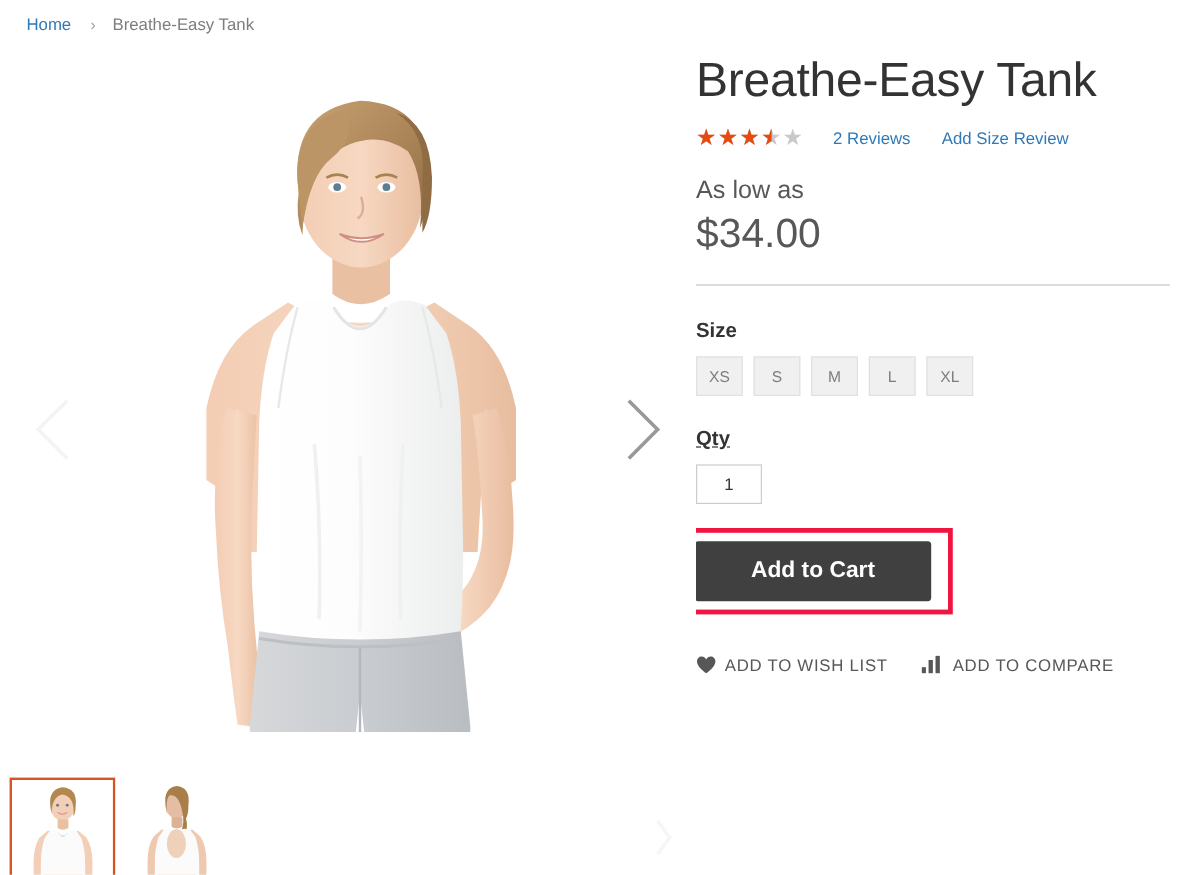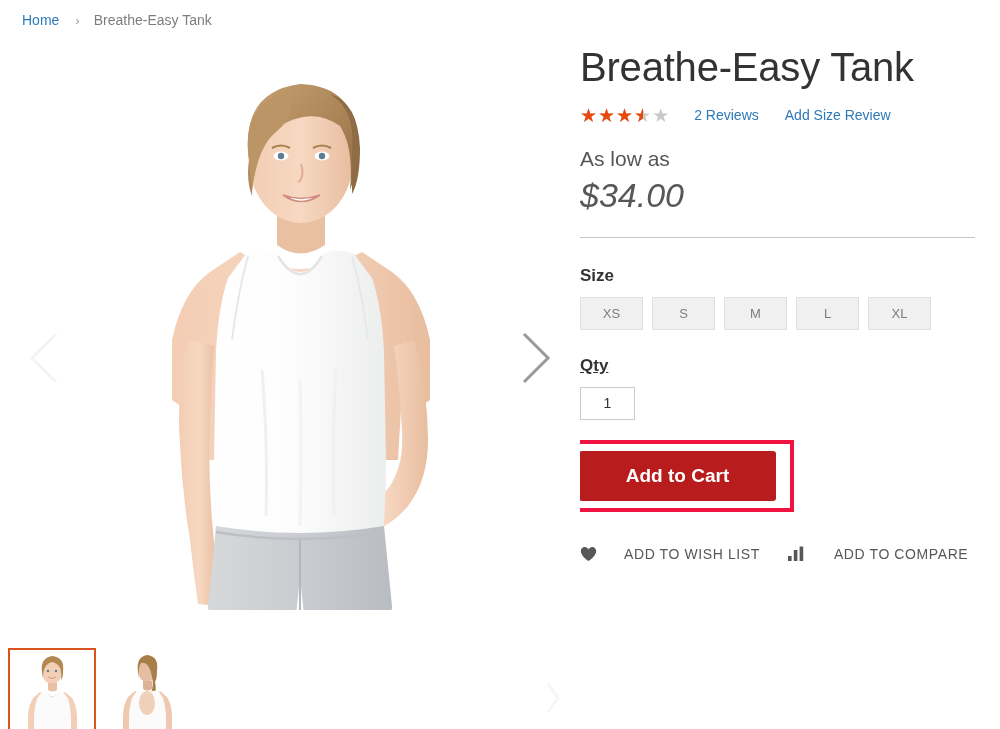--- a/index.html
+++ b/index.html
@@ -164,21 +164,20 @@
     font-weight: 300;
     color: #575757;
     line-height: 1.2;
   }
   .price {
     font-size: 34px;
     font-weight: 400;
     color: #575757;
     margin-top: 6px;
     line-height: 1.1;
-    font-style: italic;
   }
   .stock-col {
     text-align: right;
     padding-top: 6px;
   }
   .stock-status {
     font-size: 13px;
     font-weight: bold;
     color: #333333;
     letter-spacing: 0.2px;
@@ -201,21 +200,21 @@
   .opt-group { margin-top: 28px; }
   .opt-label {
     font-size: 17px;
     font-weight: bold;
     color: #333333;
     margin-bottom: 11px;
   }
 
   .swatches { display: flex; gap: 9px; }
   .size-swatch {
-    width: 63px;
+    width: 39px;
     height: 33px;
     background: #f0f0f0;
     border: 1px solid #e0e0e0;
     display: flex;
     align-items: center;
     justify-content: center;
     font-size: 13px;
     color: #7d7d7d;
     cursor: pointer;
   }
@@ -266,21 +265,21 @@
 
   .secondary-row {
     display: flex;
     align-items: center;
     margin-top: 34px;
     gap: 28px;
   }
   .sec-link {
     display: flex;
     align-items: center;
-    gap: 27px;
+    gap: 7px;
     color: #575757;
     font-size: 14px;
     letter-spacing: 0.6px;
     text-decoration: none;
     cursor: pointer;
   }
   .sec-icon { display: flex; align-items: center; }
 </style>
 </head>
 <body>
@@ -460,21 +459,21 @@
         </div>
     </div>
 
 
     <div class="qty-group">
       <div class="opt-label">Qty</div>
       <input class="qty-input" type="text" id="qty-input" value="1" style="">
     </div>
 
     <div class="cart-highlight" style="border-color: rgb(240, 20, 64);">
-      <button class="add-to-cart" style="background: #b91c1c;">Add to Cart</button>
+      <button class="add-to-cart" style="background: #404040;">Add to Cart</button>
     </div>
 
     <div class="secondary-row">
       <a class="sec-link">
         <span class="sec-icon">
           <svg width="17" height="16" viewBox="0 0 17 16" xmlns="http://www.w3.org/2000/svg">
             <path d="M8.5,15 C8.5,15 0.8,9.9 0.8,5.2 C0.8,2.7 2.6,1 4.7,1 C6.3,1 7.8,2.1 8.5,3.5
                      C9.2,2.1 10.7,1 12.3,1 C14.4,1 16.2,2.7 16.2,5.2 C16.2,9.9 8.5,15 8.5,15 Z" fill="#575757"></path>
           </svg>
         </span>

